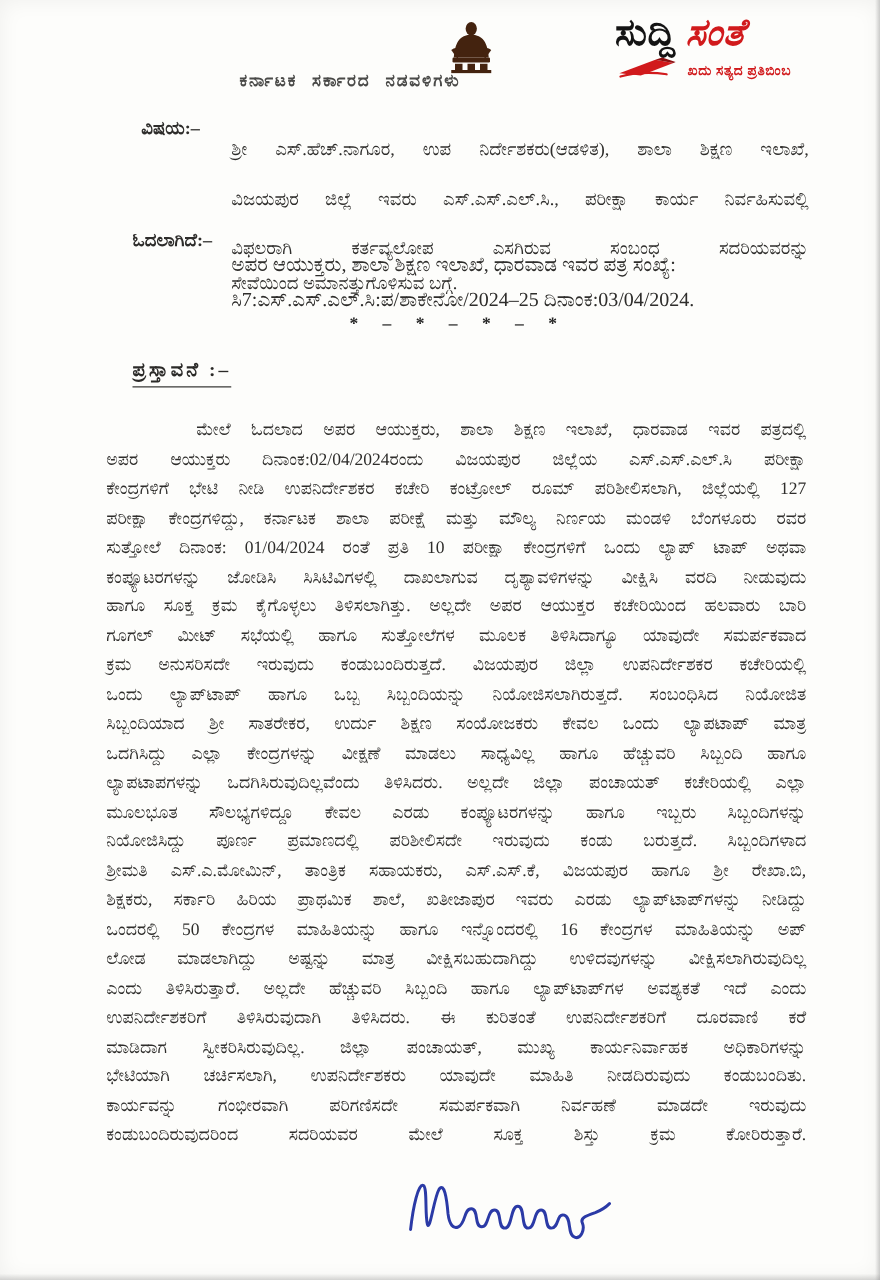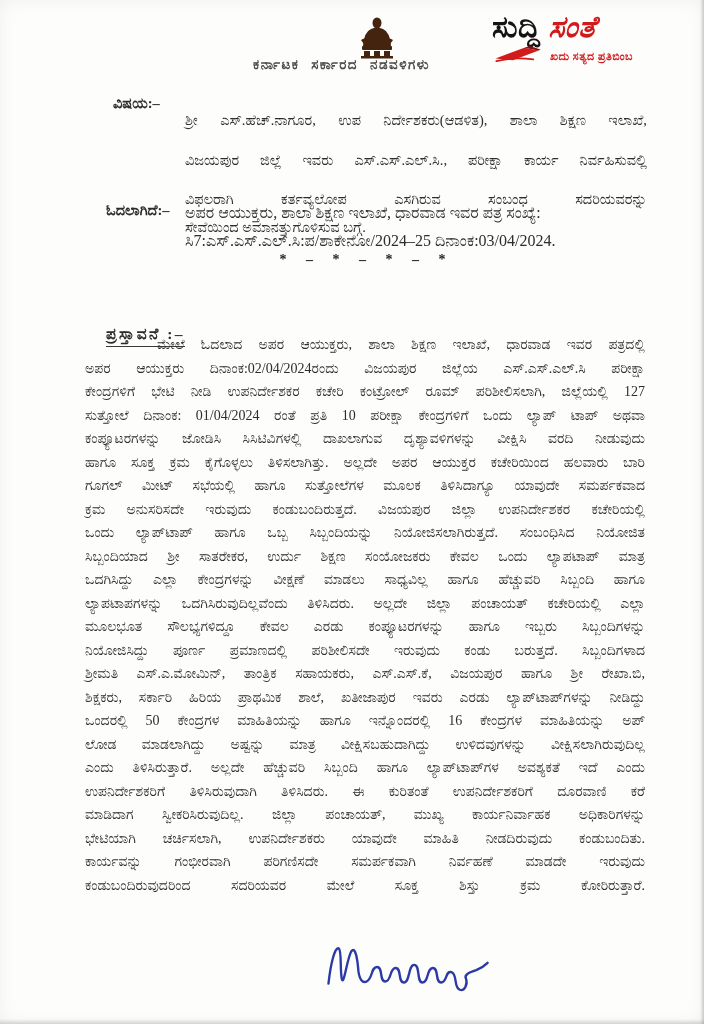--- a/index.html
+++ b/index.html
@@ -13,44 +13,44 @@
     overflow:hidden;
     box-shadow:inset 0 0 18px rgba(0,0,0,0.06);
   }
   .edge-right{position:absolute;right:0;top:0;width:4px;height:100%;background:linear-gradient(to left,rgba(120,120,120,0.35),rgba(120,120,120,0));}
   .edge-bottom{position:absolute;left:0;bottom:0;width:100%;height:5px;background:linear-gradient(to top,rgba(130,130,130,0.30),rgba(130,130,130,0));}
 
   
   .emblem{position:absolute;left:358px;top:16px;width:38px;height:44px;}
   .gov-title{
     position:absolute;left:130px;top:57px;width:300px;
-    text-align:right;font-size:13.5px;font-weight:bold;color:#4a4a48;
+    text-align:center;font-size:13.5px;font-weight:bold;color:#4a4a48;
     letter-spacing:1.5px;word-spacing:7px;white-space:nowrap;
   }
   .masthead{position:absolute;left:492px;top:10px;width:210px;}
   .masthead-name{font-size:30px;line-height:34px;font-weight:900;letter-spacing:0.5px;white-space:nowrap;}
   .mast-black{color:#141414;}
   .mast-red{color:#d11a1c;font-style:italic;}
   .masthead-sub{display:flex;align-items:flex-end;margin-top:1px;}
   .pen-icon{width:52px;height:18px;margin-right:6px;flex:0 0 auto;}
   .tagline{font-size:11px;font-weight:bold;color:#d11a1c;white-space:nowrap;letter-spacing:0.5px;}
 
   
   .label{position:absolute;font-size:14.5px;font-weight:600;white-space:nowrap;text-align:right;}
   .subject-label{left:113px;top:95px;}
-  .reference-label{left:106px;top:202px;}
+  .reference-label{left:106px;top:185px;}
   .subject-text{position:absolute;left:185px;top:95px;width:462px;font-size:14.5px;line-height:27.6px;}
   .reference-text{position:absolute;left:185px;top:199px;width:462px;font-size:16px;line-height:28px;}
   .jline{text-align:justify;text-align-last:justify;margin-top:12px;}
 
   .separator{position:absolute;left:85px;top:252px;width:560px;text-align:center;
     font-size:14px;font-weight:bold;letter-spacing:5px;word-spacing:6px;color:#222;}
 
   .preamble-heading{position:absolute;left:106px;top:288px;font-size:15.5px;font-weight:bold;
-    letter-spacing:2.5px;border-bottom:1.6px solid #3a3a38;padding-bottom:3px;color:#2b2a28;margin-top:37px;}
+    letter-spacing:2.5px;border-bottom:1.6px solid #3a3a38;padding-bottom:3px;color:#2b2a28;}
 
   
   .body-block{position:absolute;left:85px;top:333px;width:560px;font-size:14px;line-height:23.5px;}
   .bline{text-align:justify;text-align-last:justify;white-space:normal;}
   .bline.indent{text-indent:72px;}
 
   .signature{position:absolute;left:318px;top:936px;width:178px;height:62px;}
 </style>
 </head>
 <body>
@@ -103,20 +103,21 @@
   </div>
 
   <div class="separator">* – * – * – *</div>
 
   <div class="preamble-heading">ಪ್ರಸ್ತಾವನೆ :–</div>
 
   <div class="body-block">
     <div class="bline indent">ಮೇಲೆ ಓದಲಾದ ಅಪರ ಆಯುಕ್ತರು, ಶಾಲಾ ಶಿಕ್ಷಣ ಇಲಾಖೆ, ಧಾರವಾಡ ಇವರ ಪತ್ರದಲ್ಲಿ</div>
     <div class="bline">ಅಪರ ಆಯುಕ್ತರು ದಿನಾಂಕ:02/04/2024ರಂದು ವಿಜಯಪುರ ಜಿಲ್ಲೆಯ ಎಸ್.ಎಸ್.ಎಲ್.ಸಿ ಪರೀಕ್ಷಾ</div>
     <div class="bline">ಕೇಂದ್ರಗಳಿಗೆ ಭೇಟಿ ನೀಡಿ ಉಪನಿರ್ದೇಶಕರ ಕಚೇರಿ ಕಂಟ್ರೋಲ್ ರೂಮ್ ಪರಿಶೀಲಿಸಲಾಗಿ, ಜಿಲ್ಲೆಯಲ್ಲಿ 127</div>
+    <div class="bline">ಪರೀಕ್ಷಾ ಕೇಂದ್ರಗಳಿದ್ದು, ಕರ್ನಾಟಕ ಶಾಲಾ ಪರೀಕ್ಷೆ ಮತ್ತು ಮೌಲ್ಯ ನಿರ್ಣಯ ಮಂಡಳಿ ಬೆಂಗಳೂರು ರವರ</div>
     <div class="bline">ಸುತ್ತೋಲೆ ದಿನಾಂಕ: 01/04/2024 ರಂತೆ ಪ್ರತಿ 10 ಪರೀಕ್ಷಾ ಕೇಂದ್ರಗಳಿಗೆ ಒಂದು ಲ್ಯಾಪ್ ಟಾಪ್ ಅಥವಾ</div>
     <div class="bline">ಕಂಪ್ಯೂಟರಗಳನ್ನು ಜೋಡಿಸಿ ಸಿಸಿಟಿವಿಗಳಲ್ಲಿ ದಾಖಲಾಗುವ ದೃಶ್ಯಾವಳಿಗಳನ್ನು ವೀಕ್ಷಿಸಿ ವರದಿ ನೀಡುವುದು</div>
     <div class="bline">ಹಾಗೂ ಸೂಕ್ತ ಕ್ರಮ ಕೈಗೊಳ್ಳಲು ತಿಳಿಸಲಾಗಿತ್ತು. ಅಲ್ಲದೇ ಅಪರ ಆಯುಕ್ತರ ಕಚೇರಿಯಿಂದ ಹಲವಾರು ಬಾರಿ</div>
     <div class="bline">ಗೂಗಲ್ ಮೀಟ್ ಸಭೆಯಲ್ಲಿ ಹಾಗೂ ಸುತ್ತೋಲೆಗಳ ಮೂಲಕ ತಿಳಿಸಿದಾಗ್ಯೂ ಯಾವುದೇ ಸಮರ್ಪಕವಾದ</div>
     <div class="bline">ಕ್ರಮ ಅನುಸರಿಸದೇ ಇರುವುದು ಕಂಡುಬಂದಿರುತ್ತದೆ. ವಿಜಯಪುರ ಜಿಲ್ಲಾ ಉಪನಿರ್ದೇಶಕರ ಕಚೇರಿಯಲ್ಲಿ</div>
     <div class="bline">ಒಂದು ಲ್ಯಾಪ್‌ಟಾಪ್ ಹಾಗೂ ಒಬ್ಬ ಸಿಬ್ಬಂದಿಯನ್ನು ನಿಯೋಜಿಸಲಾಗಿರುತ್ತದೆ. ಸಂಬಂಧಿಸಿದ ನಿಯೋಜಿತ</div>
     <div class="bline">ಸಿಬ್ಬಂದಿಯಾದ ಶ್ರೀ ಸಾತರೇಕರ, ಉರ್ದು ಶಿಕ್ಷಣ ಸಂಯೋಜಕರು ಕೇವಲ ಒಂದು ಲ್ಯಾಪಟಾಪ್ ಮಾತ್ರ</div>
     <div class="bline">ಒದಗಿಸಿದ್ದು ಎಲ್ಲಾ ಕೇಂದ್ರಗಳನ್ನು ವೀಕ್ಷಣೆ ಮಾಡಲು ಸಾಧ್ಯವಿಲ್ಲ ಹಾಗೂ ಹೆಚ್ಚುವರಿ ಸಿಬ್ಬಂದಿ ಹಾಗೂ</div>
     <div class="bline">ಲ್ಯಾಪಟಾಪಗಳನ್ನು ಒದಗಿಸಿರುವುದಿಲ್ಲವೆಂದು ತಿಳಿಸಿದರು. ಅಲ್ಲದೇ ಜಿಲ್ಲಾ ಪಂಚಾಯತ್ ಕಚೇರಿಯಲ್ಲಿ ಎಲ್ಲಾ</div>
     <div class="bline">ಮೂಲಭೂತ ಸೌಲಭ್ಯಗಳಿದ್ದೂ ಕೇವಲ ಎರಡು ಕಂಪ್ಯೂಟರಗಳನ್ನು ಹಾಗೂ ಇಬ್ಬರು ಸಿಬ್ಬಂದಿಗಳನ್ನು</div>

